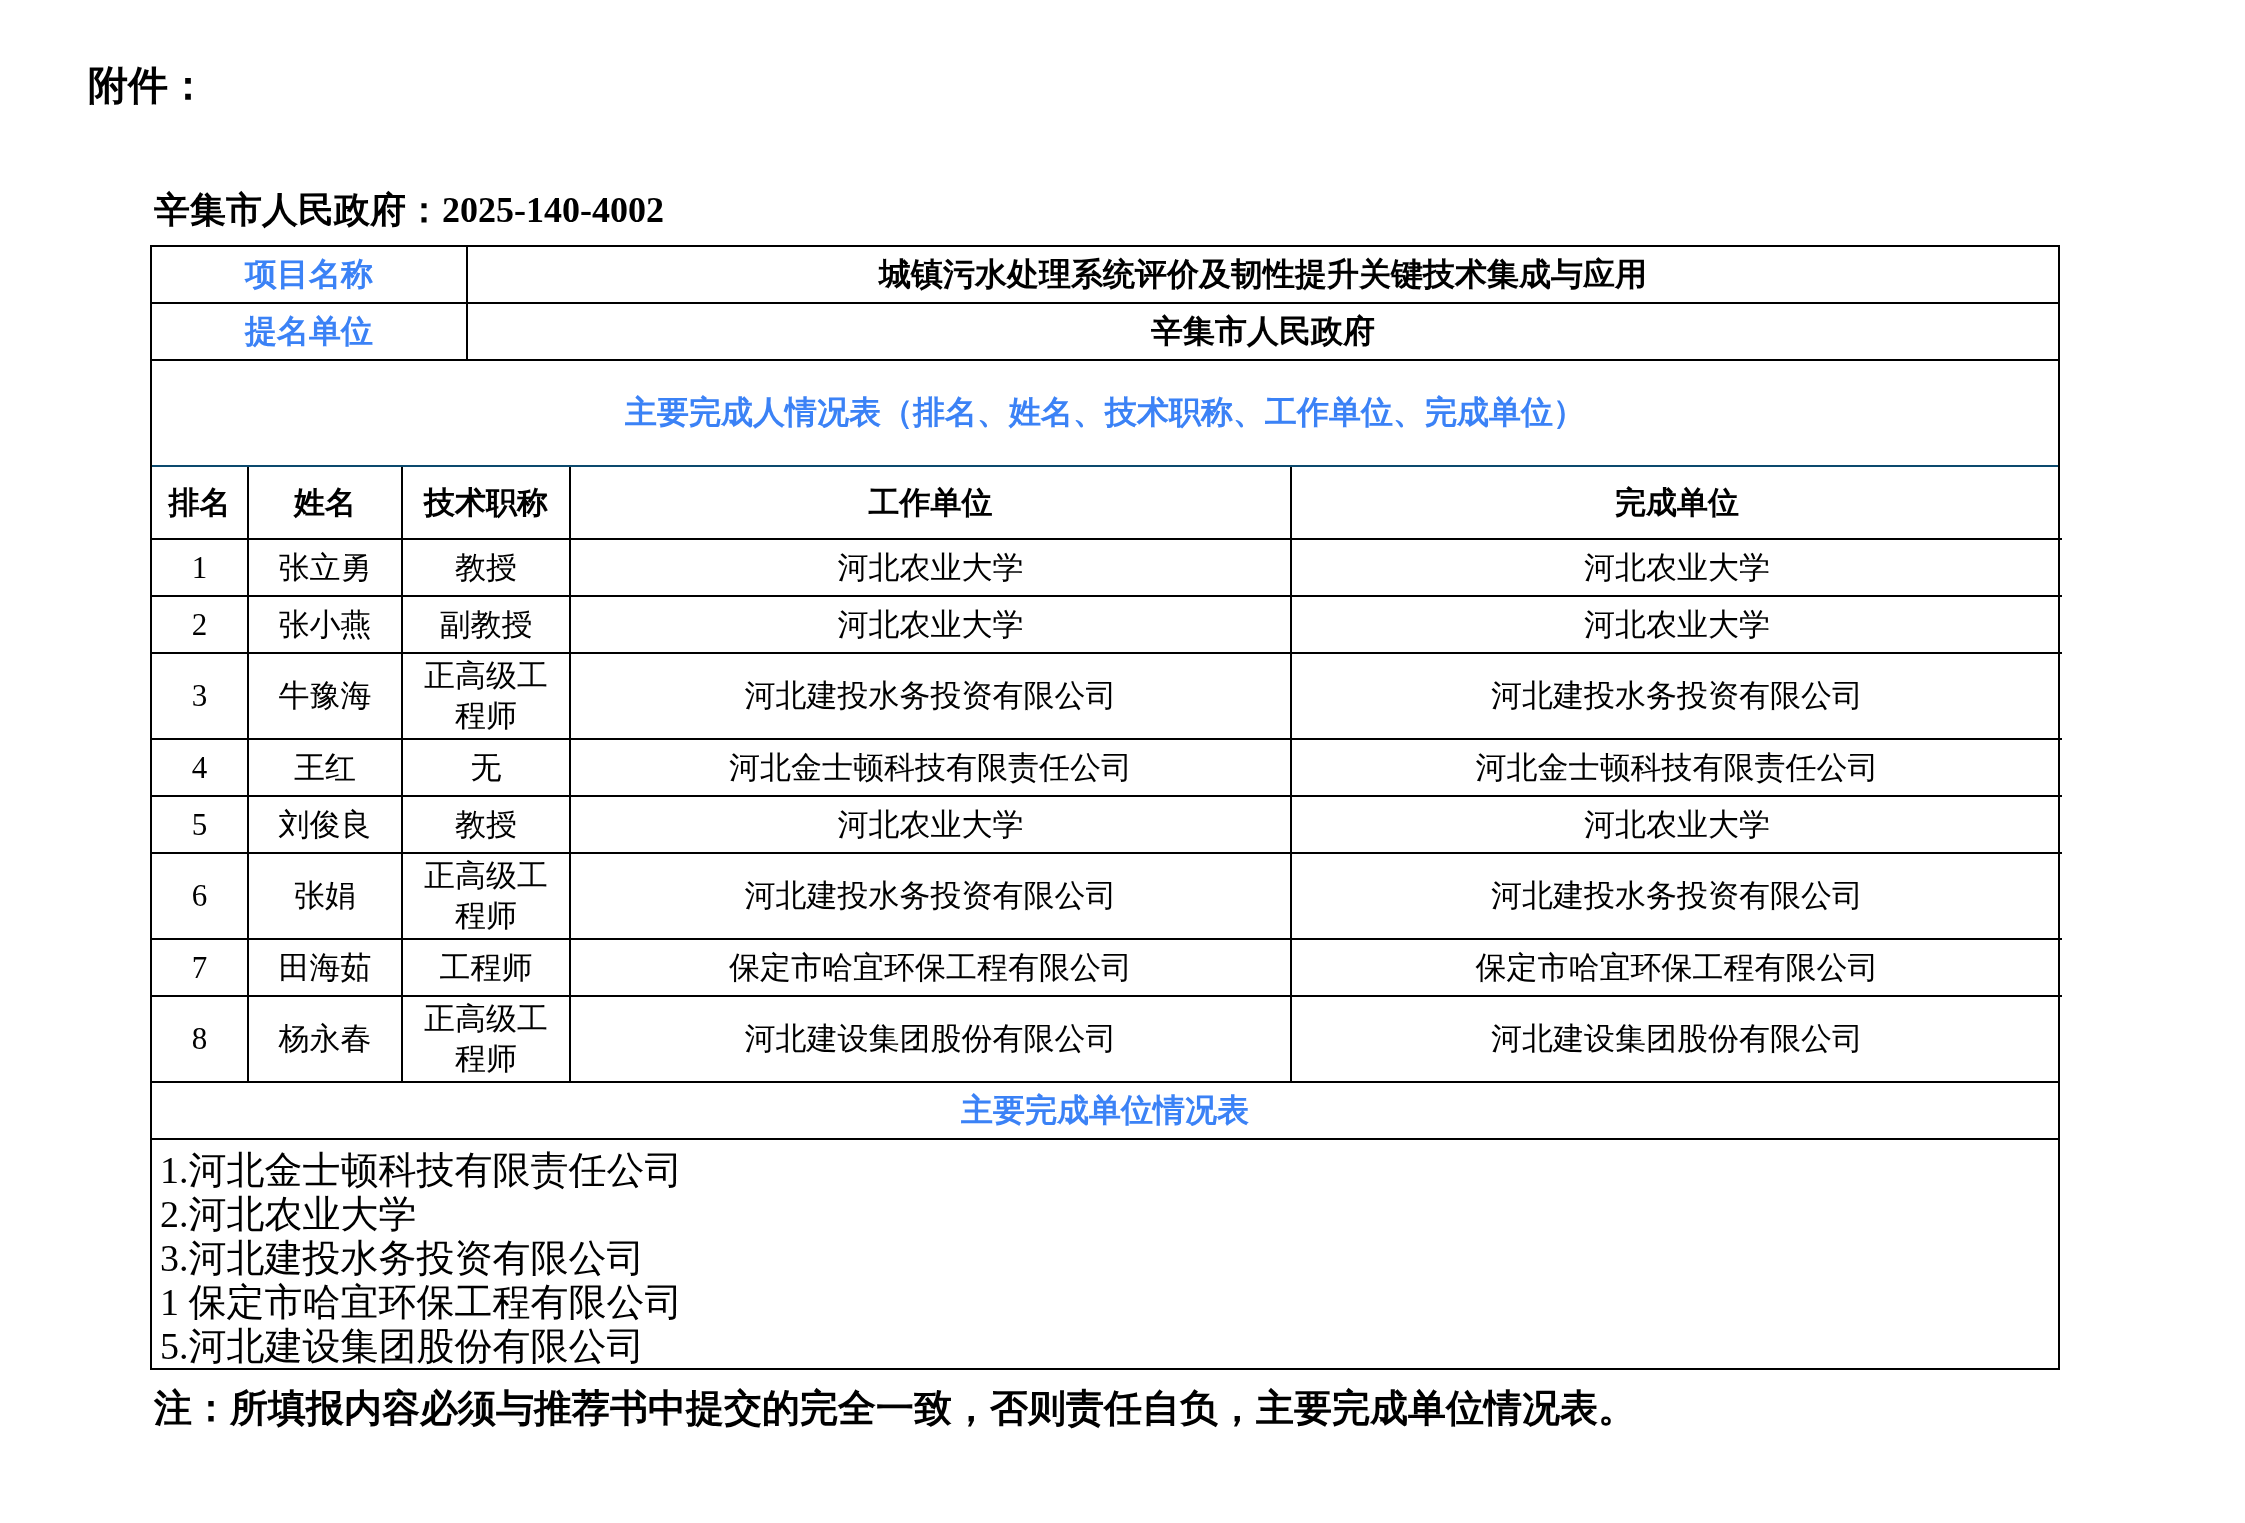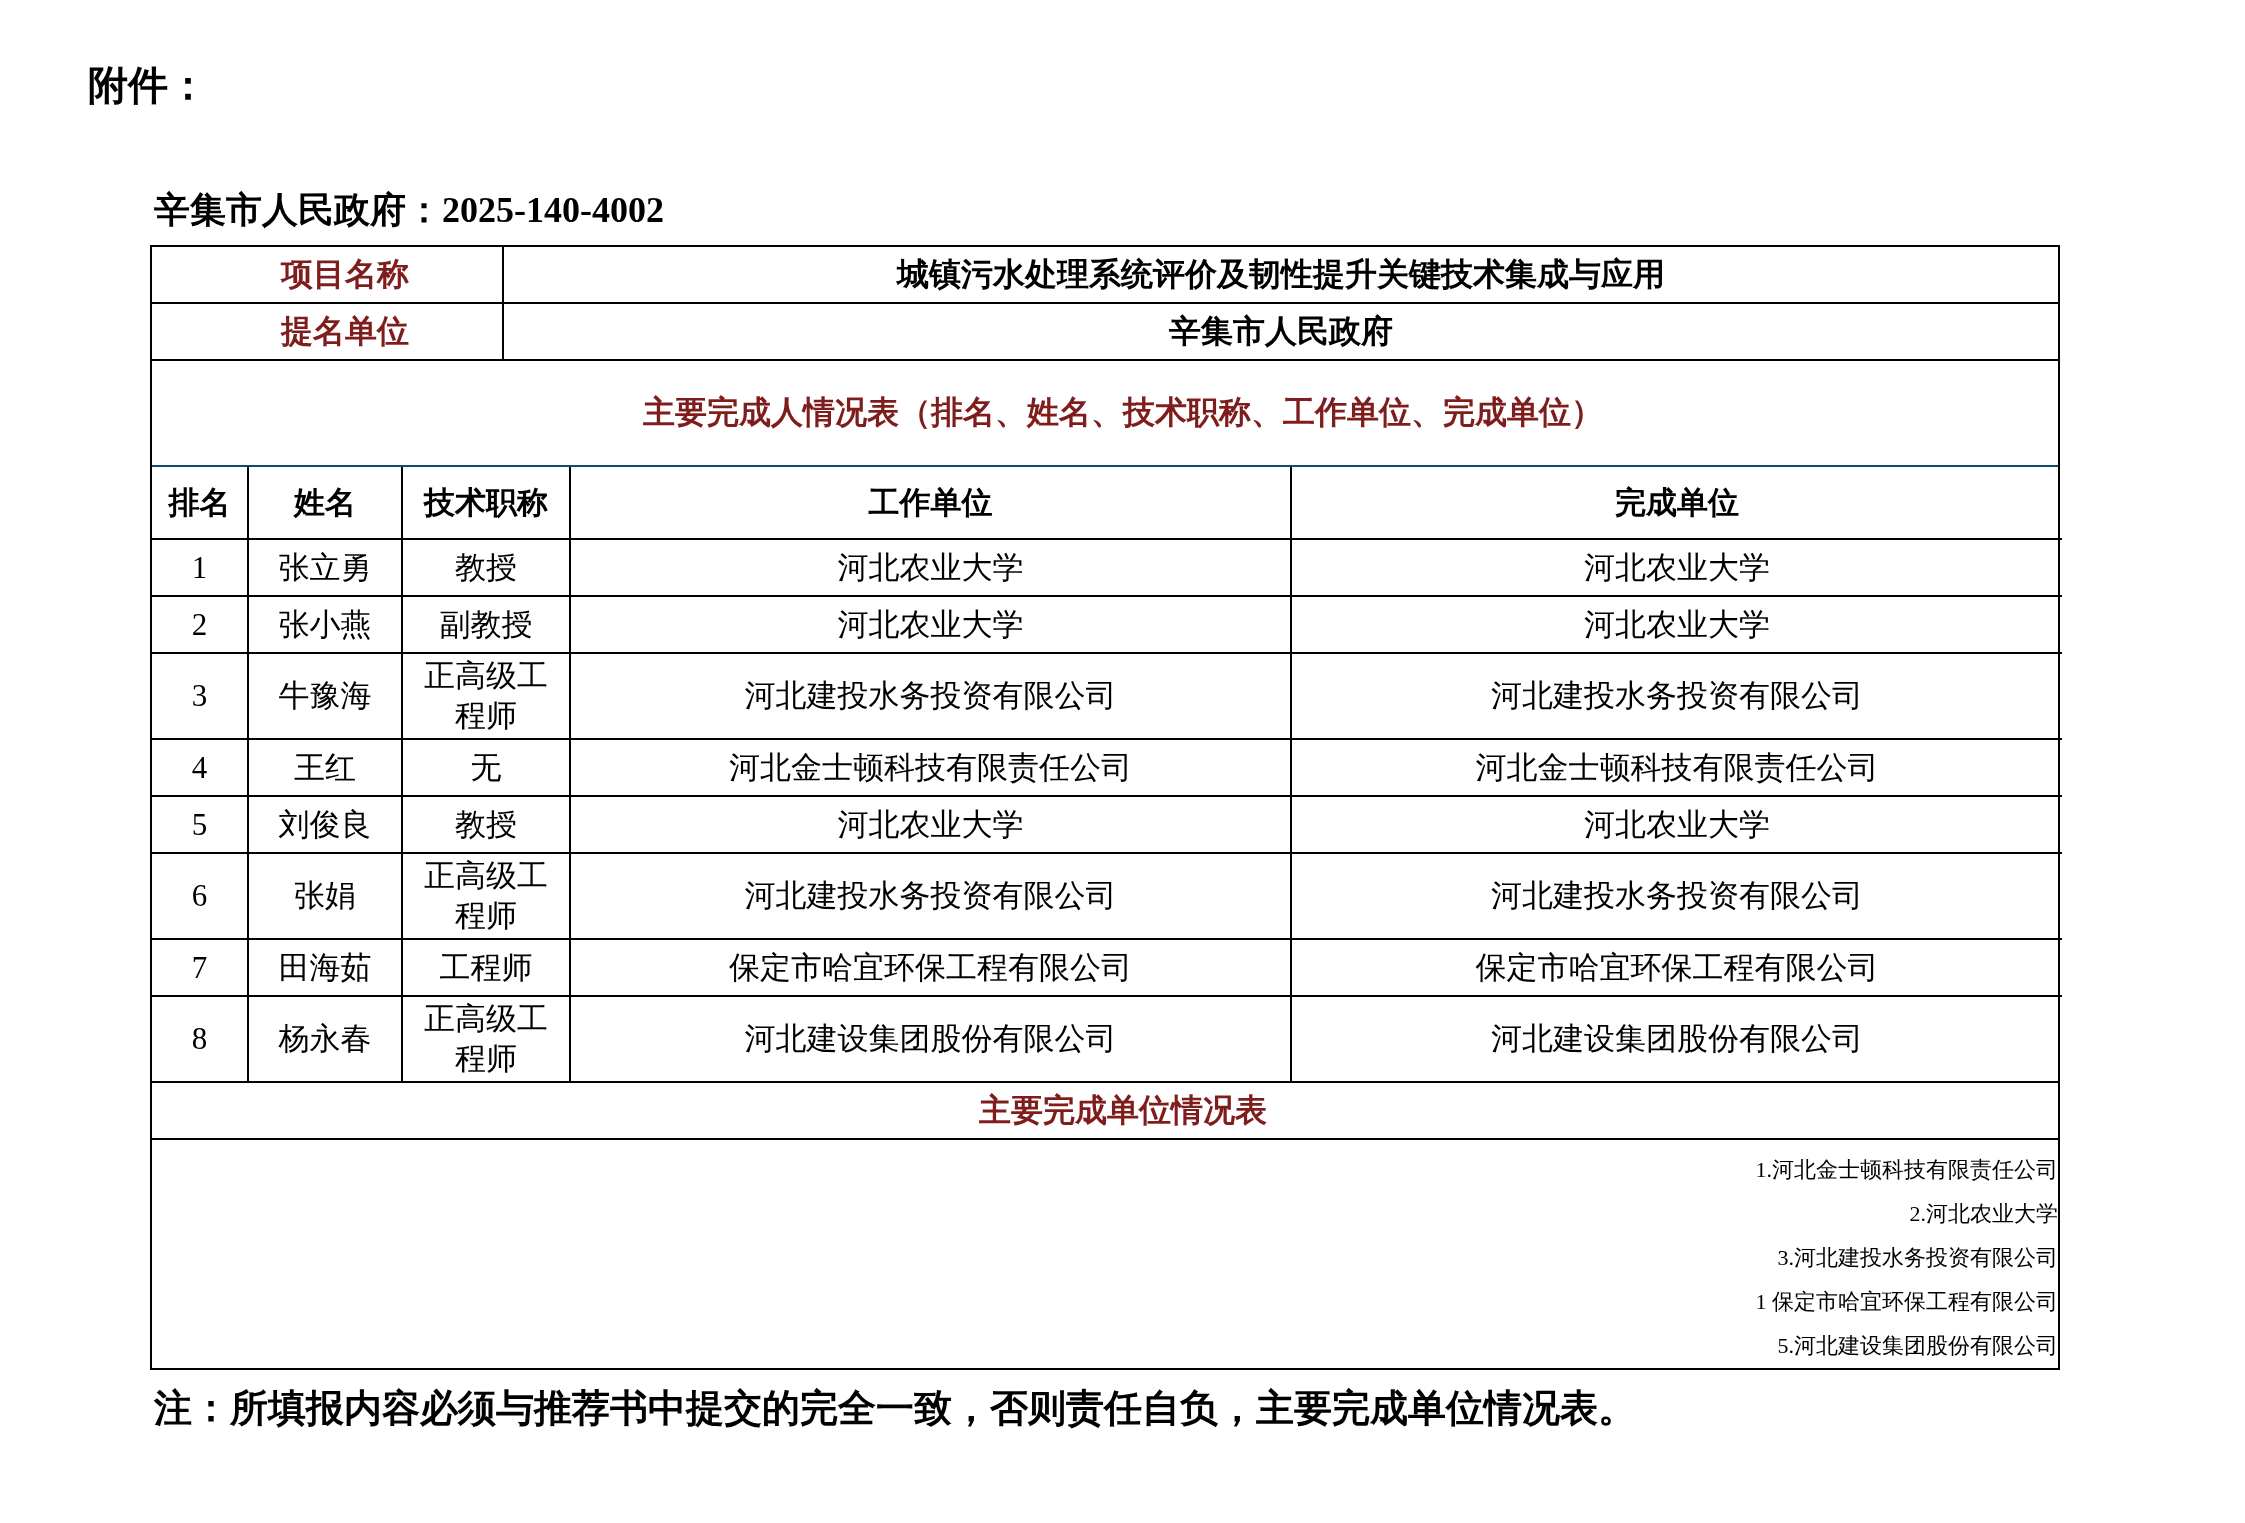--- a/index.html
+++ b/index.html
@@ -50,21 +50,21 @@
   }
   .top-value {
     flex: 1;
     display: flex;
     align-items: center;
     justify-content: center;
     height: 55px;
     font-size: 32px;
     font-weight: bold;
   }
-  .red { color: #7f1d1d; padding-left: 36px; }
+  .red { color: #3b82f6; }
   .title-row {
     height: 104px;
     border-bottom: 2px solid #0c4a6e;
     display: flex;
     align-items: center;
     justify-content: center;
     font-size: 32px;
     font-weight: bold;
   }
   table.main {
@@ -97,23 +97,23 @@
     justify-content: center;
     font-size: 32px;
     font-weight: bold;
   }
   .units-cell {
     height: 228px;
     padding: 8px 0 0 8px;
     box-sizing: border-box;
   }
   .unit-line {
-    font-size: 22px;
+    font-size: 38px;
     line-height: 44px;
-    text-align: right;
+    text-align: left;
   }
   .note {
     margin: 14px 0 0 154px;
     font-size: 38px;
     font-weight: bold;
     line-height: 48px;
   }
 </style>
 </head>
 <body>

